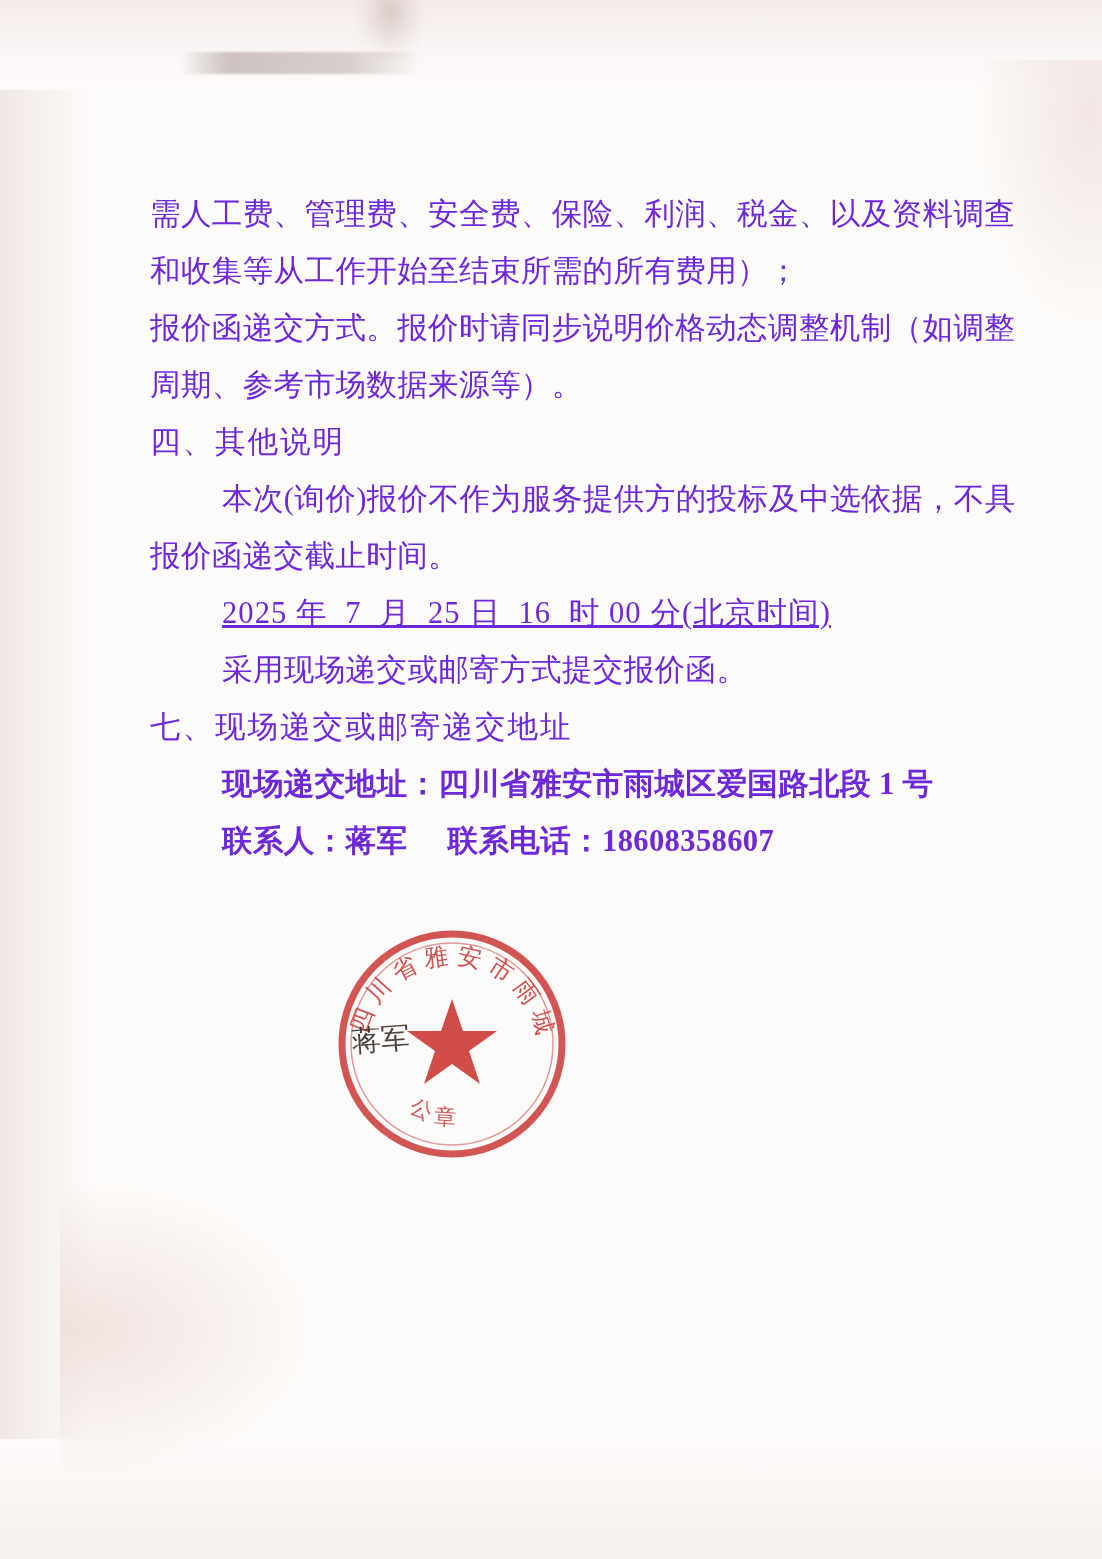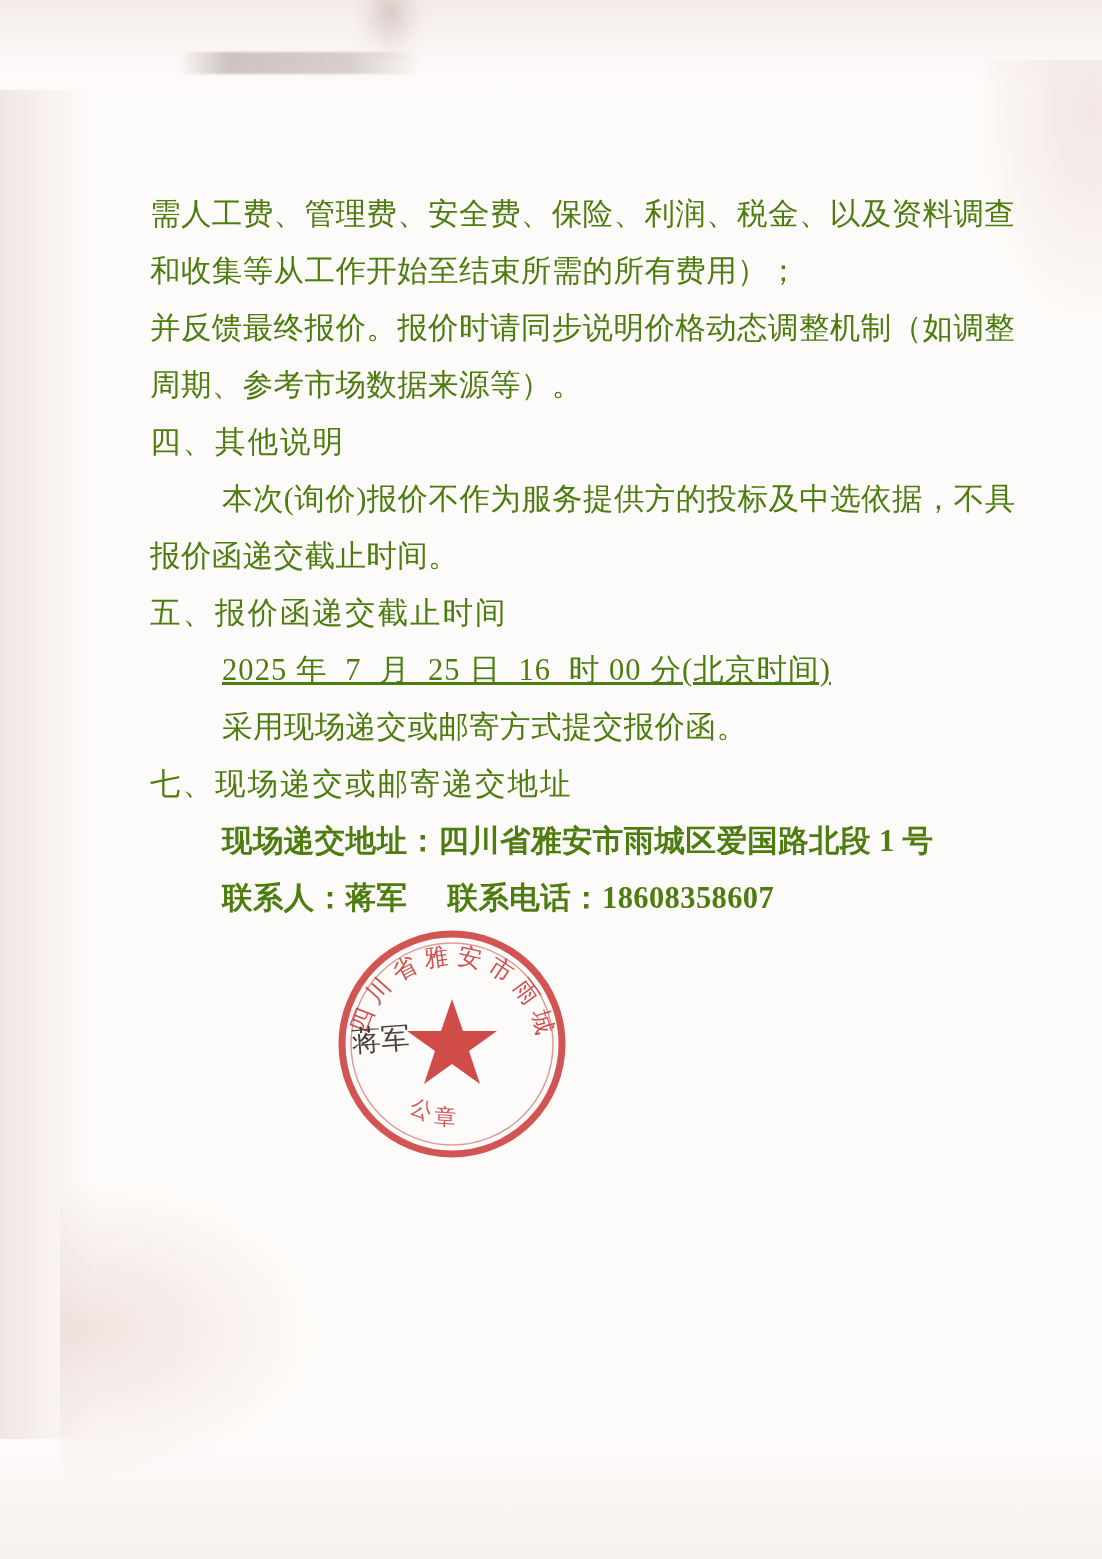--- a/index.html
+++ b/index.html
@@ -74,21 +74,21 @@
     background: radial-gradient(ellipse at 90% 20%, rgba(231,210,205,0.5) 0%, rgba(255,255,255,0) 75%);
     pointer-events: none;
   }
 
   
   .body-text {
     position: absolute;
     left: 150px;
     top: 186px;
     width: 820px;
-    color: #4d7c0f;
+    color: #6d28d9;
     font-size: 30.5px;
     line-height: 57px;
     letter-spacing: 0.4px;
   }
   .line {
     white-space: pre;
     margin: 0;
   }
   .line.indent2 { padding-left: 72px; }
   .heading {
@@ -141,28 +141,27 @@
   <div class="scan-tint-bottom"></div>
   <div class="scan-smudge-a"></div>
   <div class="scan-smudge-b"></div>
   <div class="scan-smudge-c"></div>
   <div class="scan-smudge-d"></div>
 
   <div class="body-text">
 
     <p class="line">需人工费、管理费、安全费、保险、利润、税金、以及资料调查</p>
     <p class="line">和收集等从工作开始至结束所需的所有费用）；</p>
-    <p class="line">并反馈最终报价。报价时请同步说明价格动态调整机制（如调整</p>
+    <p class="line">报价函递交方式。报价时请同步说明价格动态调整机制（如调整</p>
     <p class="line">周期、参考市场数据来源等）。</p>
 
     <p class="line heading">四、其他说明</p>
     <p class="line indent2">本次(询价)报价不作为服务提供方的投标及中选依据，不具</p>
     <p class="line">报价函递交截止时间。</p>
 
-    <p class="line heading">五、报价函递交截止时间</p>
     <p class="line datetime-line">2025 年  7  月  25 日  16  时 00 分(北京时间)</p>
 
     <p class="line indent2">采用现场递交或邮寄方式提交报价函。</p>
 
     <p class="line heading">七、现场递交或邮寄递交地址</p>
     <p class="line contact-line">现场递交地址：四川省雅安市雨城区爱国路北段 1 号</p>
     <p class="line contact-line">联系人：蒋军     联系电话：18608358607</p>
 
   </div>
 

